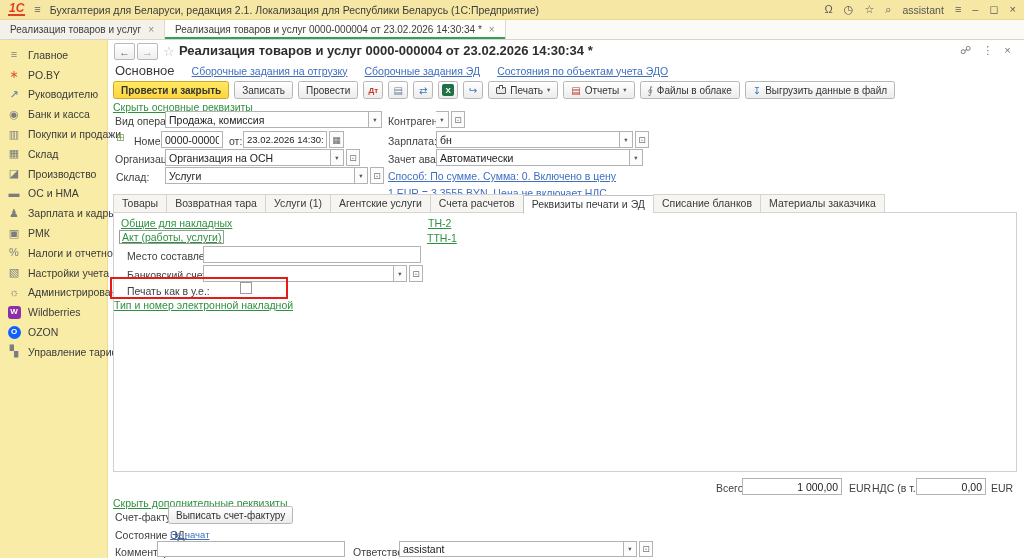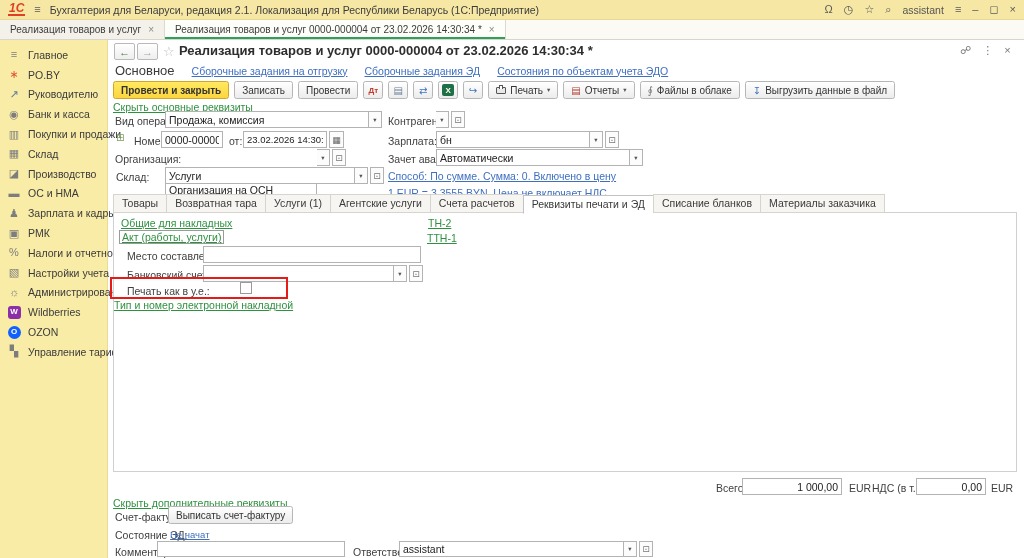--- a/index.html
+++ b/index.html
@@ -226,41 +226,41 @@
 <span class="lbl" style="left:134px;top:135px">Номер:</span>
 <input class="fld abs" style="left: 161px; top: 131px; width: 62px;" value="0000-000004">
 <span class="lbl" style="left:229px;top:135px">от:</span>
 <div class="combo" style="left:243px;top:131px">
   <input class="fld" style="width: 84px; font-size: 9.5px;" value="23.02.2026 14:30:34">
   <span class="calb">▦</span>
 </div>
 
 <span class="lbl" style="left:115px;top:153px">Организация:</span>
 <div class="combo" style="left:165px;top:149px">
-  <input class="fld" style="width: 152px; margin-top: 32px;" value="Организация на ОСН">
+  <input class="fld" style="width: 166px;" value="Организация на ОСН">
   <span class="drop">▾</span>
   <span class="openb">⊡</span>
 </div>
 
 <span class="lbl" style="left:116px;top:171px">Склад:</span>
 <div class="combo" style="left:165px;top:167px">
   <input class="fld" style="width: 190px;" value="Услуги">
   <span class="drop">▾</span>
   <span class="openb">⊡</span>
 </div>
 
 <span class="lbl" style="left:388px;top:115px">Контрагент:</span>
 <div class="combo" style="left:436px;top:111px">
   <span class="drop">▾</span>
   <span class="openb">⊡</span>
 </div>
 
 <span class="lbl" style="left:388px;top:135px">Зарплата:</span>
 <div class="combo" style="left:436px;top:131px">
-  <input class="fld" style="width: 154px;" value="бн">
+  <input class="fld" style="width: 184px;" value="бн">
   <span class="drop">▾</span>
   <span class="openb">⊡</span>
 </div>
 
 <span class="lbl" style="left:388px;top:153px">Зачет аванса:</span>
 <div class="combo" style="left:436px;top:149px">
   <input class="fld" style="width: 194px;" value="Автоматически">
   <span class="drop">▾</span>
 </div>
 

